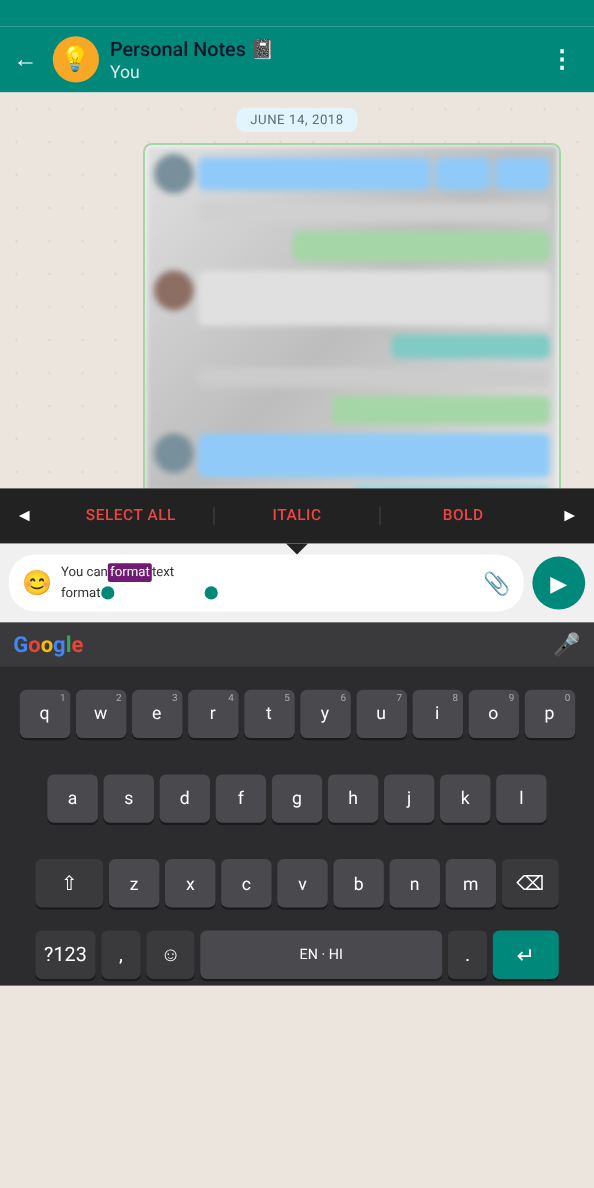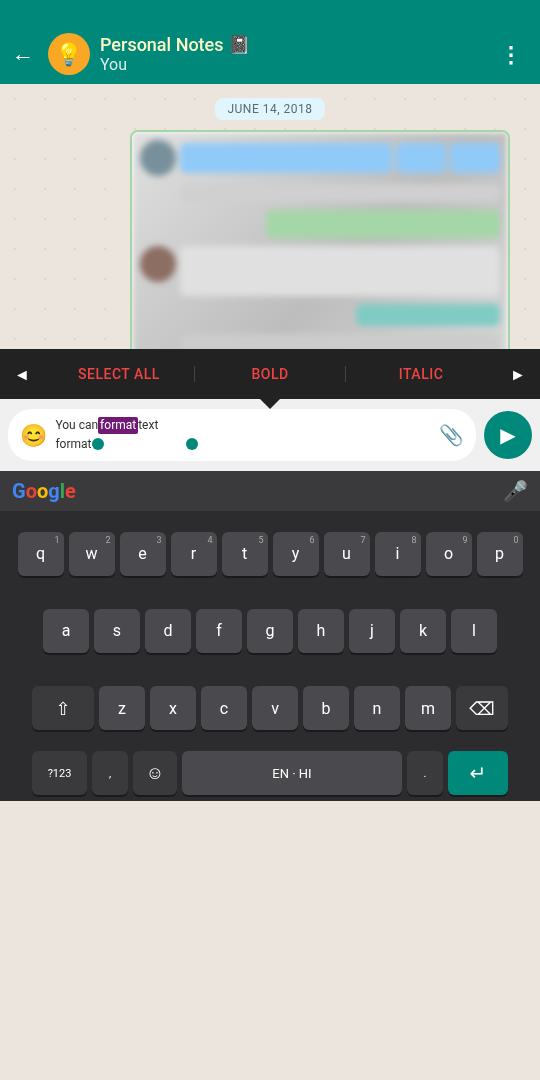--- a/index.html
+++ b/index.html
@@ -44,40 +44,40 @@
       background: #F9A825;
       display: flex;
       align-items: center;
       justify-content: center;
       font-size: 22px;
     }
     .header-info {
       flex: 1;
     }
     .header-title {
-      color: #fef9c3;
+      color: #0f172a;
       font-size: 18px;
       font-weight: 500;
     }
     .header-subtitle {
       color: rgba(255,255,255,0.85);
       font-size: 16px;
     }
     .header-menu {
       color: white;
       font-size: 22px;
       padding: 4px 8px;
       cursor: pointer;
       letter-spacing: 2px;
       font-weight: bold;
     }
 
     
     .chat-area {
-      height: 265px;
+      height: 360px;
       background: #ece5dd;
       position: relative;
       overflow: hidden;
     }
     .chat-wallpaper {
       position: absolute;
       inset: 0;
       opacity: 0.15;
       background-image: radial-gradient(circle, #888 1px, transparent 1px);
       background-size: 30px 30px;
@@ -370,21 +370,21 @@
     }
     .bottom-key {
       background: #3a3a3c;
       color: white;
       border-radius: 6px;
       height: 44px;
       display: flex;
       align-items: center;
       justify-content: center;
       cursor: pointer;
-      font-size: 11px;
+      font-size: 18px;
       box-shadow: 0 2px 0 #1a1a1c;
     }
     .bk-123 { flex: 1.2; max-width: 55px; }
     .bk-comma { flex: 0.6; max-width: 36px; }
     .bk-emoji { flex: 0.8; max-width: 44px; font-size: 18px; }
     .bk-space { flex: 4; max-width: 220px; font-size: 13px; background: #4a4a4e; }
     .bk-period { flex: 0.6; max-width: 36px; }
     .bk-enter { flex: 1.8; max-width: 60px; background: #00897B; font-size: 20px; }
   </style>
 </head>
@@ -447,22 +447,22 @@
         <div style="height:32px; width:50%; background:#80deea; border-radius:6px;"></div>
       </div>
     </div>
   </div>
 </div>
 
 <div class="format-toolbar">
   <div class="toolbar-arrow">◄</div>
   <div class="toolbar-items">
     <div class="toolbar-item">SELECT ALL</div>
+    <div class="toolbar-item">ITALIC</div>
     <div class="toolbar-item">BOLD</div>
-    <div class="toolbar-item">ITALIC</div>
   </div>
   <div class="toolbar-arrow">►</div>
 </div>
 
 <div class="input-area">
   <div class="input-box">
     <span class="emoji-btn">😊</span>
     <div class="input-text-area">
       <div class="input-text-line">
         <span>You can </span>

